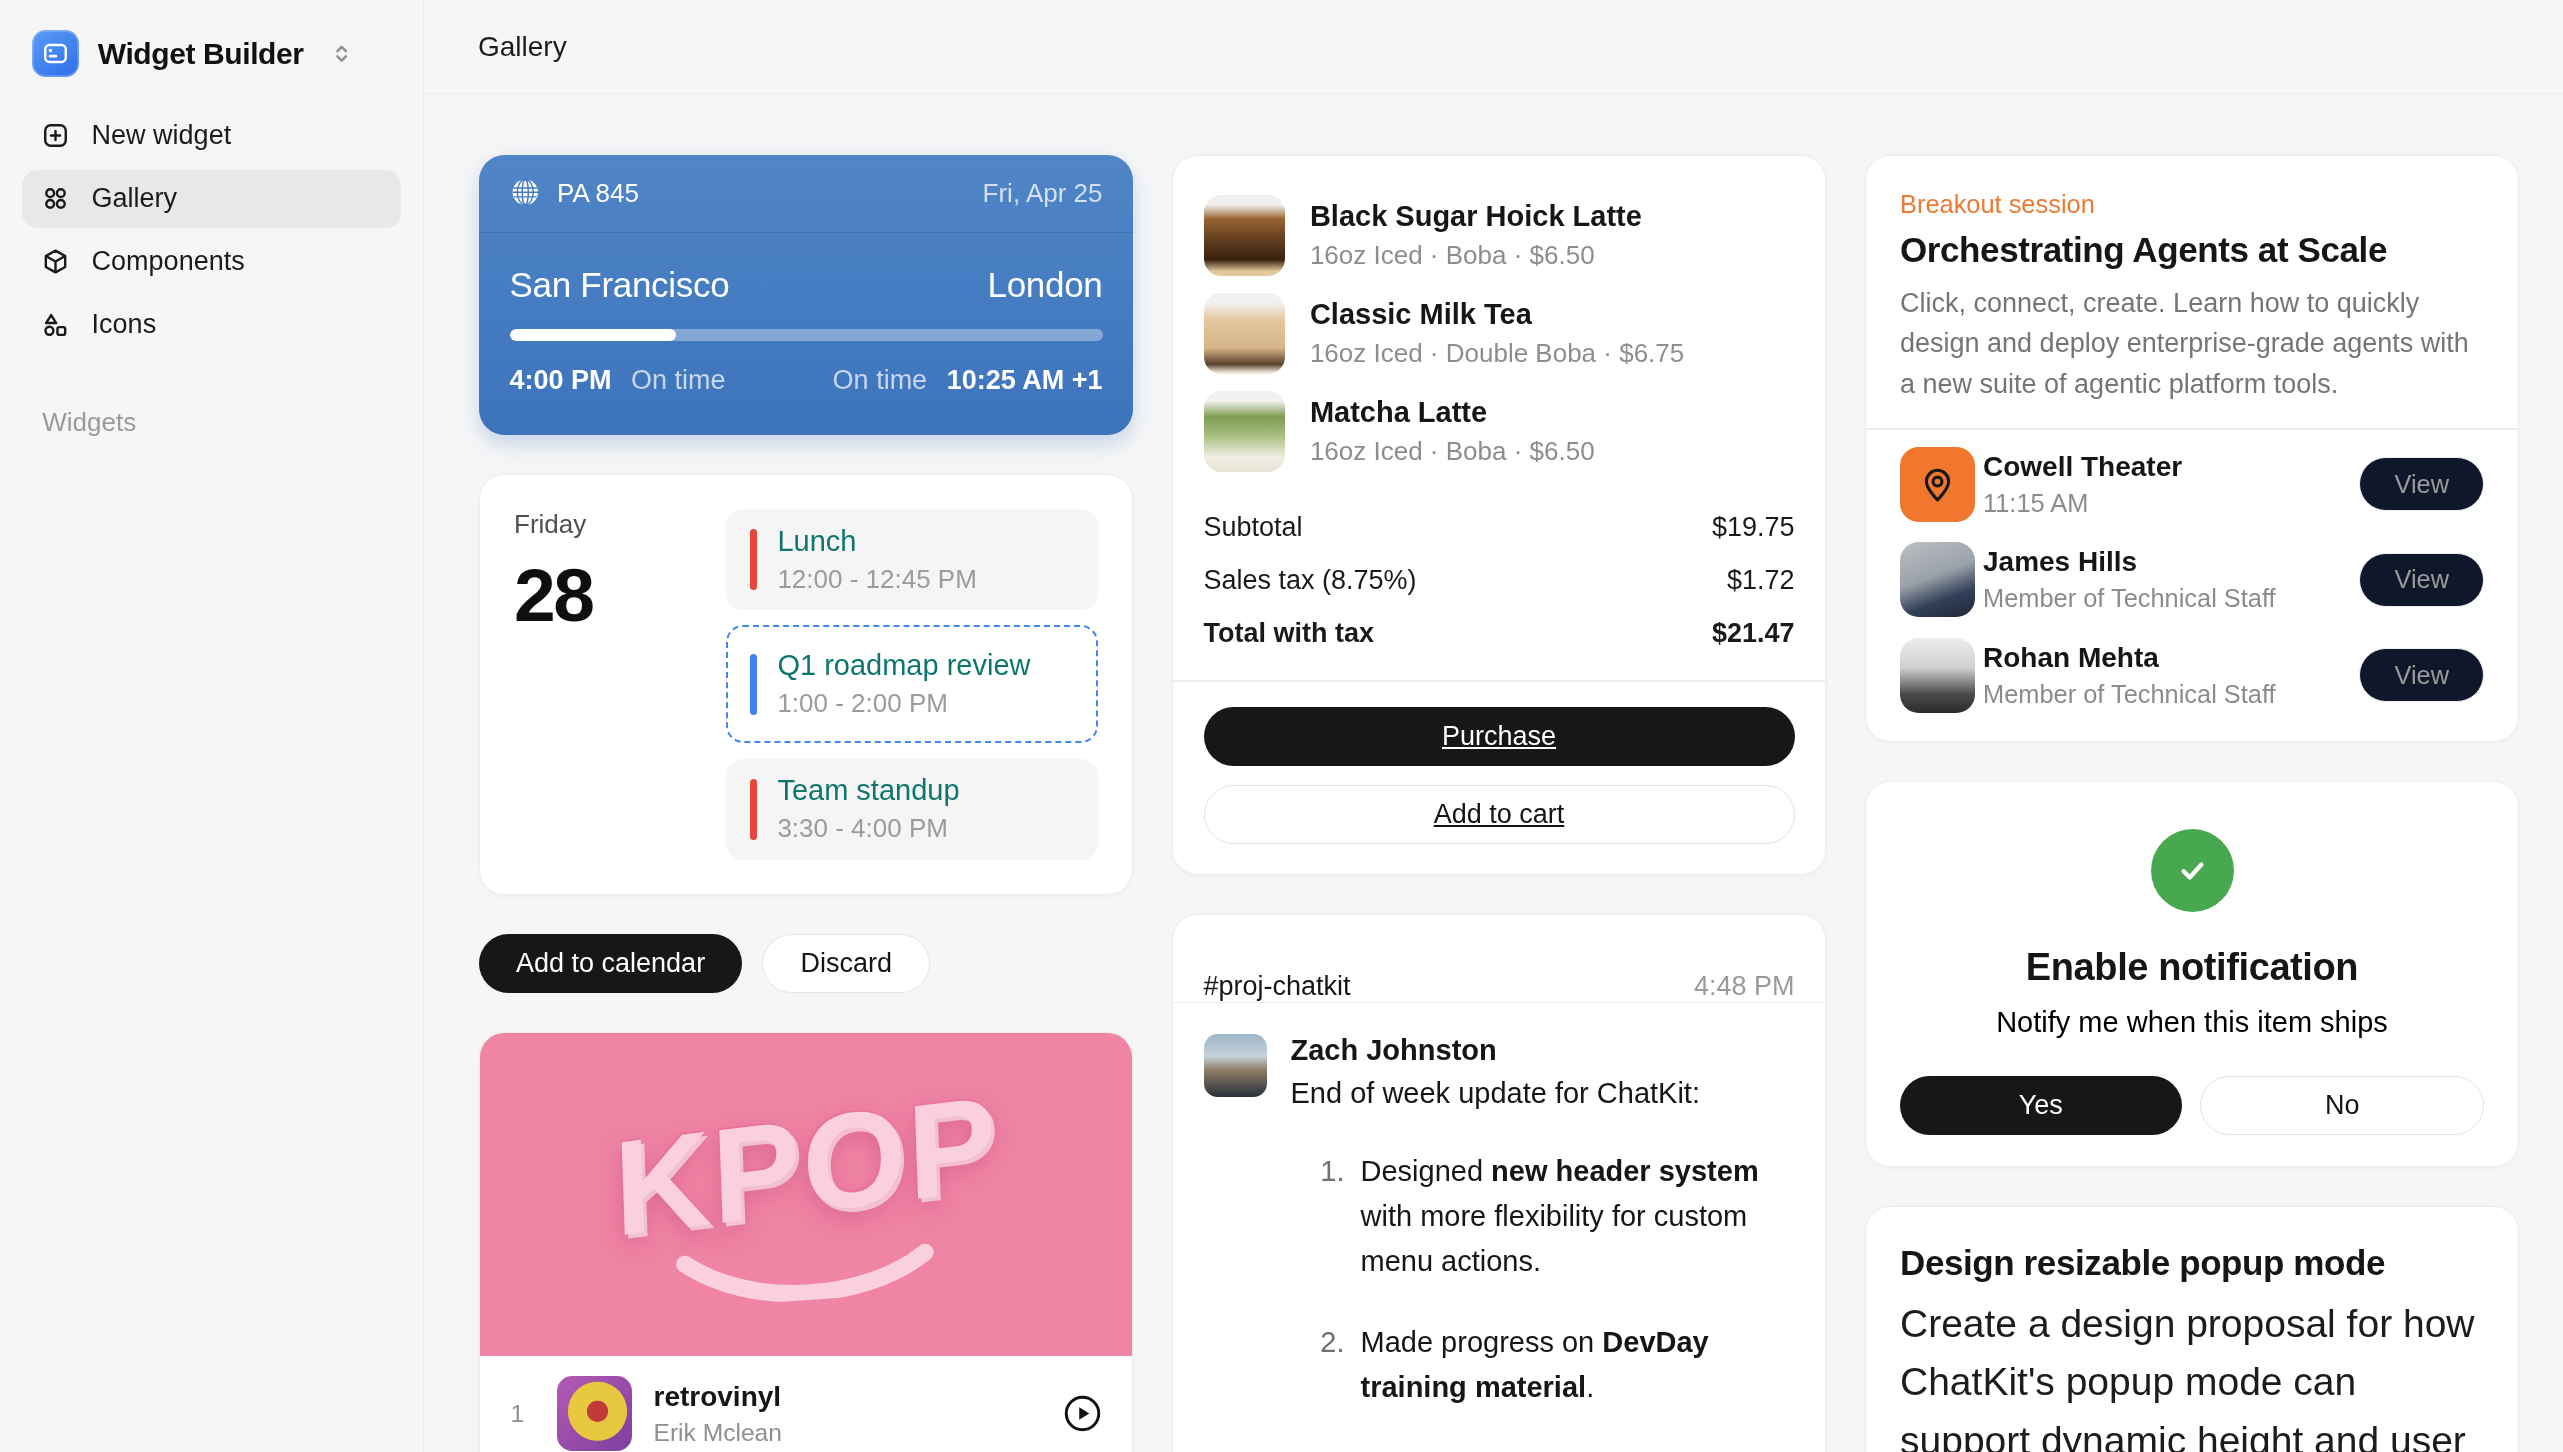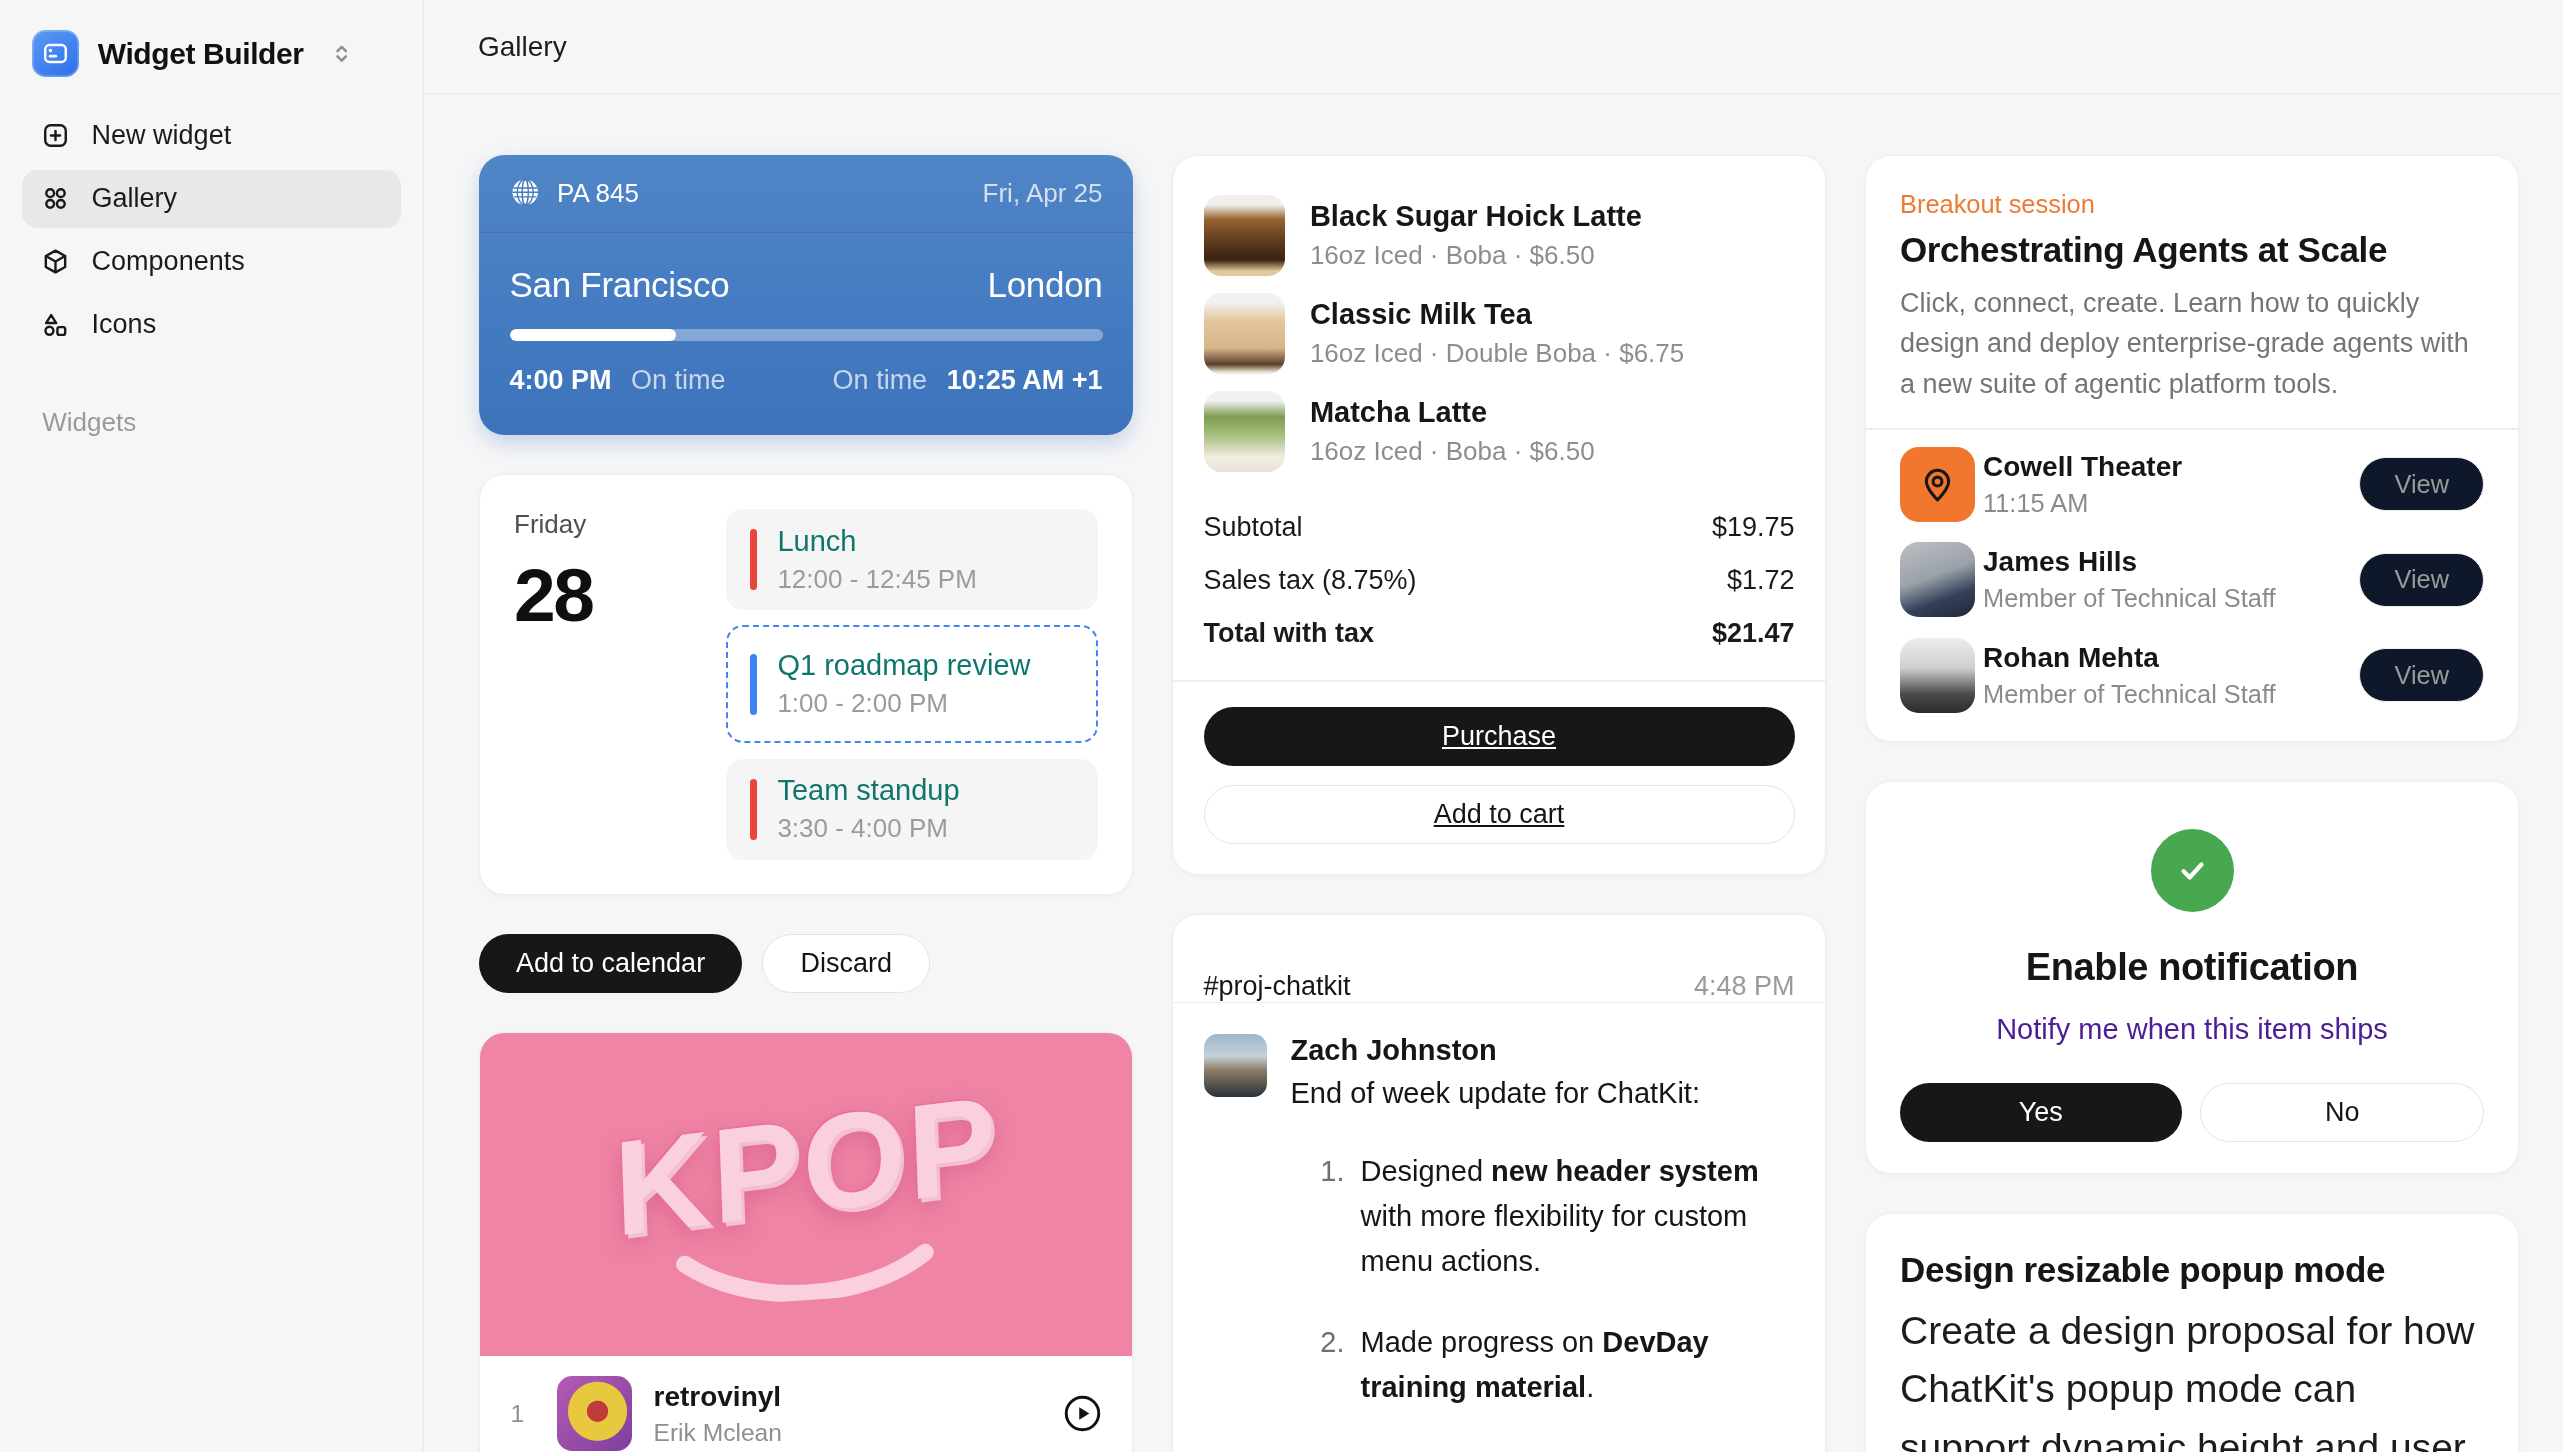--- a/index.html
+++ b/index.html
@@ -172,21 +172,21 @@
     display:flex; align-items:center; cursor:pointer; font-family:inherit;
   }
 
   
   .notif { padding:47px 34px 30.5px; text-align:center; }
   .check-circle {
     width:83px; height:83px; border-radius:50%; background:#47a84f;
     margin:0 auto; display:flex; align-items:center; justify-content:center;
   }
   .notif-title { font-size:38px; font-weight:600; letter-spacing:-0.4px; margin-top:34px; }
-  .notif-sub { font-size:29px; color:#4c1d95; margin-top:24px; }
+  .notif-sub { font-size:29px; color:#000000; margin-top:17px; }
   .notif-actions { display:flex; gap:18.6px; margin-top:37px; }
   .notif-actions .btn { flex:1; }
 
   
   .task { padding:36px 34px 41px; }
   .task-title { font-size:35px; font-weight:700; letter-spacing:-0.4px; }
   .task-body { font-size:39px; line-height:1.5; margin-top:12px; color:#1c1c1c; }
 </style>
 </head>
 <body>

